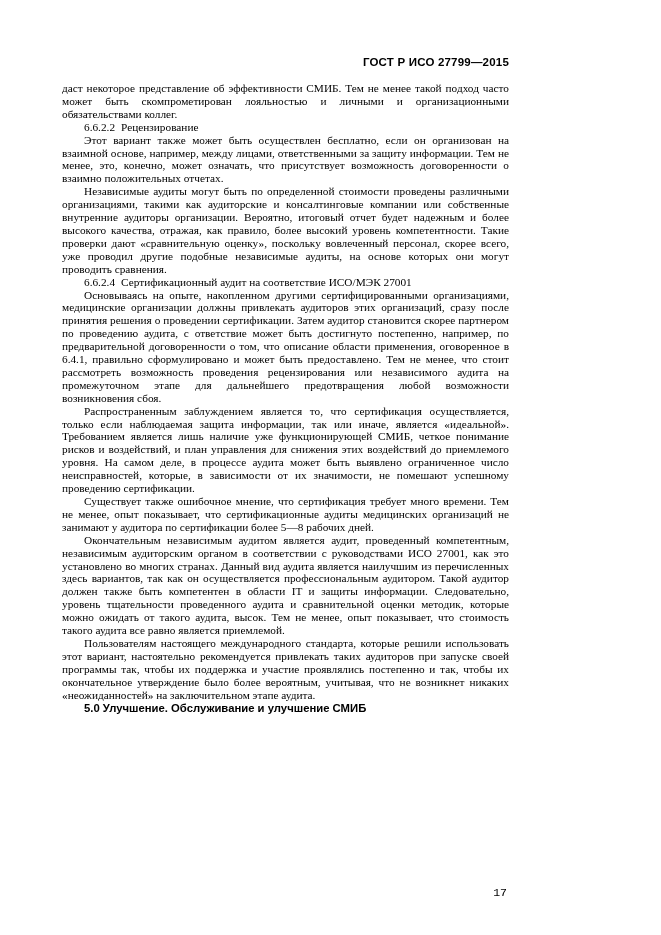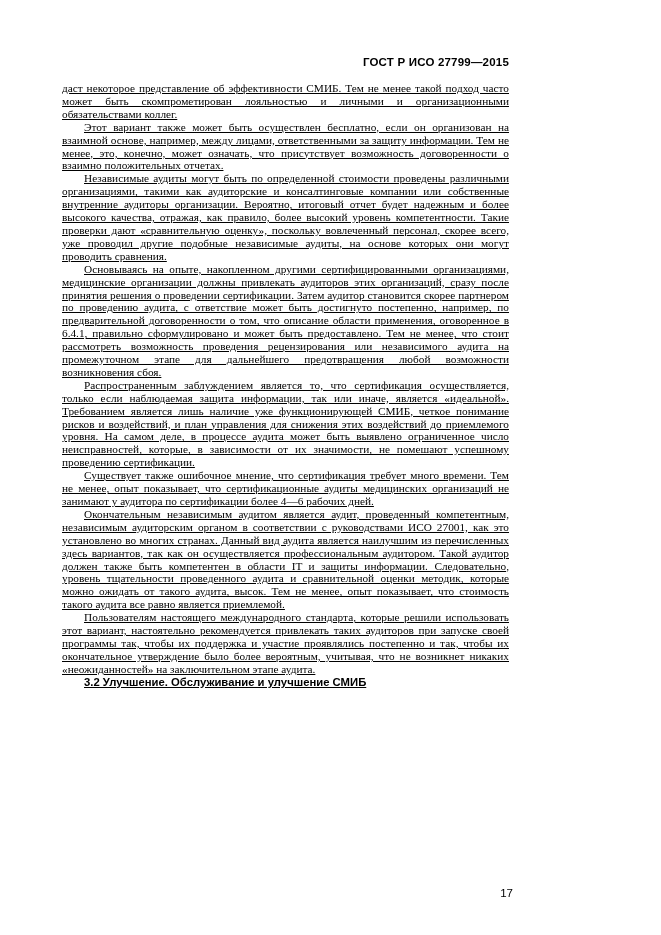--- a/index.html
+++ b/index.html
@@ -25,21 +25,20 @@
     font-family: "Liberation Sans", sans-serif;
     font-weight: bold;
     font-size: 11.5px;
     letter-spacing: 0.2px;
     margin-bottom: 14px;
   }
   .content {
     font-size: 11.3px;
     line-height: 12.9px;
     text-align: justify;
-    text-decoration: underline;
   }
   .content p {
     margin: 0;
     text-indent: 22px;
     text-align: justify;
     hyphens: auto;
   }
   .content p.noindent {
     text-indent: 0;
   }
@@ -63,45 +62,47 @@
     margin: 0;
   }
   .gap-before {
     margin-top: 12px;
   }
   .gap-after {
     margin-bottom: 8px;
   }
   .footer-page {
     position: absolute;
-    right: 58px;
+    right: 64px;
     bottom: 36px;
-    font-family: Liberation Sans, sans-serif;
+    font-family: Liberation Mono, monospace;
     font-size: 11.5px;
     margin-left: 20px;
   }
 </style>
 </head>
 <body>
 
 <div class="page">
 
   <div class="header">
     <span>ГОСТ Р ИСО 27799—2015</span>
   </div>
 
   <div class="content">
     <p class="noindent">даст некоторое представление об эффективности СМИБ. Тем не менее такой подход часто может быть скомпрометирован лояльностью и личными и организационными обязательствами коллег.</p>
     <div id="blocks">
+        <p class="clause"><span class="num">6.6.2.2</span><span class="ttl">Рецензирование</span></p>
         <p>Этот вариант также может быть осуществлен бесплатно, если он организован на взаимной основе, например, между лицами, ответственными за защиту информации. Тем не менее, это, конечно, может означать, что присутствует возможность договоренности о взаимно положительных отчетах.</p>
         <p>Независимые аудиты могут быть по определенной стоимости проведены различными организациями, такими как аудиторские и консалтинговые компании или собственные внутренние аудиторы организации. Вероятно, итоговый отчет будет надежным и более высокого качества, отражая, как правило, более высокий уровень компетентности. Такие проверки дают «сравнительную оценку», поскольку вовлеченный персонал, скорее всего, уже проводил другие подобные независимые аудиты, на основе которых они могут проводить сравнения.</p>
+        <p class="clause"><span class="num">6.6.2.4</span><span class="ttl">Сертификационный аудит на соответствие ИСО/МЭК 27001</span></p>
         <p>Основываясь на опыте, накопленном другими сертифицированными организациями, медицинские организации должны привлекать аудиторов этих организаций, сразу после принятия решения о проведении сертификации. Затем аудитор становится скорее партнером по проведению аудита, с ответствие может быть достигнуто постепенно, например, по предварительной договоренности о том, что описание области применения, оговоренное в 6.4.1, правильно сформулировано и может быть предоставлено. Тем не менее, что стоит рассмотреть возможность проведения рецензирования или независимого аудита на промежуточном этапе для дальнейшего предотвращения любой возможности возникновения сбоя.</p>
         <p>Распространенным заблуждением является то, что сертификация осуществляется, только если наблюдаемая защита информации, так или иначе, является «идеальной». Требованием является лишь наличие уже функционирующей СМИБ, четкое понимание рисков и воздействий, и план управления для снижения этих воздействий до приемлемого уровня. На самом деле, в процессе аудита может быть выявлено ограниченное число неисправностей, которые, в зависимости от их значимости, не помешают успешному проведению сертификации.</p>
-        <p>Существует также ошибочное мнение, что сертификация требует много времени. Тем не менее, опыт показывает, что сертификационные аудиты медицинских организаций не занимают у аудитора по сертификации более 4—6 рабочих дней.</p>
+        <p>Существует также ошибочное мнение, что сертификация требует много времени. Тем не менее, опыт показывает, что сертификационные аудиты медицинских организаций не занимают у аудитора по сертификации более 5—8 рабочих дней.</p>
         <p>Окончательным независимым аудитом является аудит, проведенный компетентным, независимым аудиторским органом в соответствии с руководствами ИСО 27001, как это установлено во многих странах. Данный вид аудита является наилучшим из перечисленных здесь вариантов, так как он осуществляется профессиональным аудитором. Такой аудитор должен также быть компетентен в области IT и защиты информации. Следовательно, уровень тщательности проведенного аудита и сравнительной оценки методик, которые можно ожидать от такого аудита, высок. Тем не менее, опыт показывает, что стоимость такого аудита все равно является приемлемой.</p>
         <p>Пользователям настоящего международного стандарта, которые решили использовать этот вариант, настоятельно рекомендуется привлекать таких аудиторов при запуске своей программы так, чтобы их поддержка и участие проявлялись постепенно и так, чтобы их окончательное утверждение было более вероятным, учитывая, что не возникнет никаких «неожиданностей» на заключительном этапе аудита.</p>
-        <p class="section-head gap-before gap-after">3.2  Улучшение. Обслуживание и улучшение СМИБ</p>
+        <p class="section-head gap-before gap-after">5.0  Улучшение. Обслуживание и улучшение СМИБ</p>
       </div>
   </div>
 
   <div class="footer-page">17</div>
 
 </div>
 
 </body></html>

